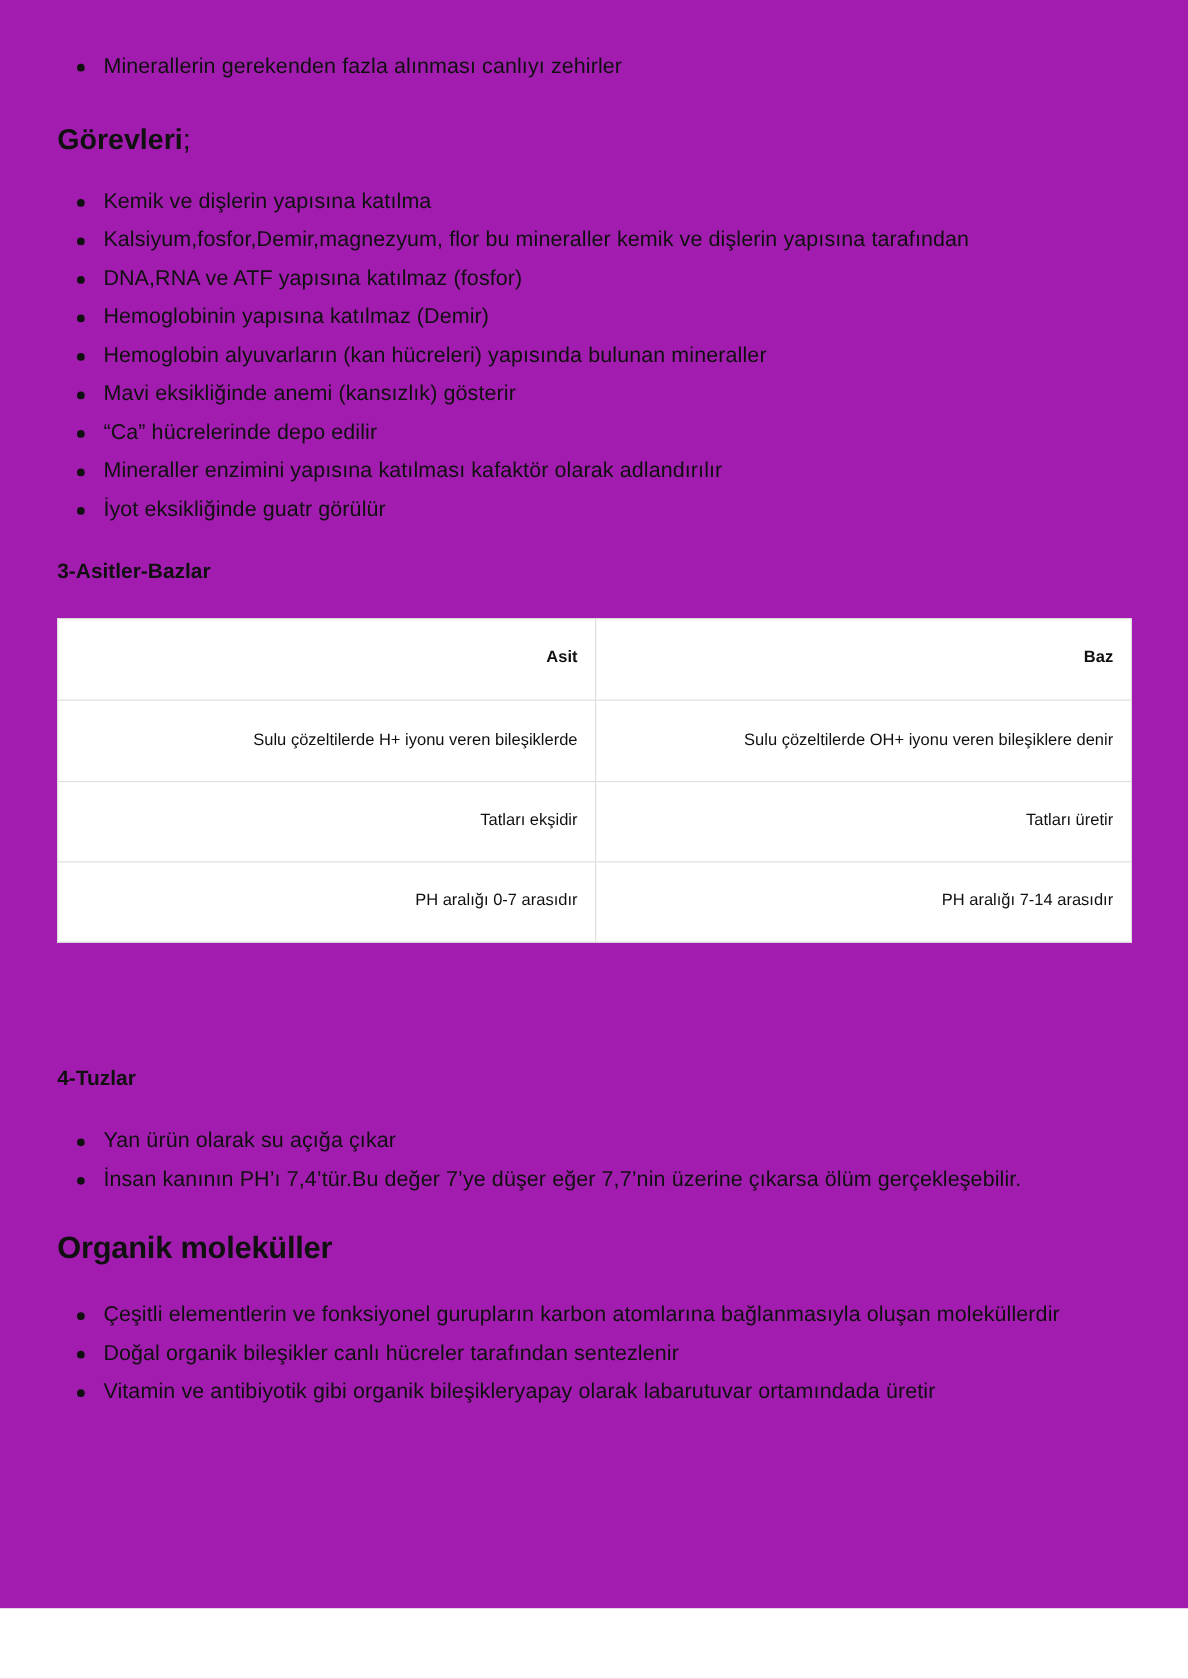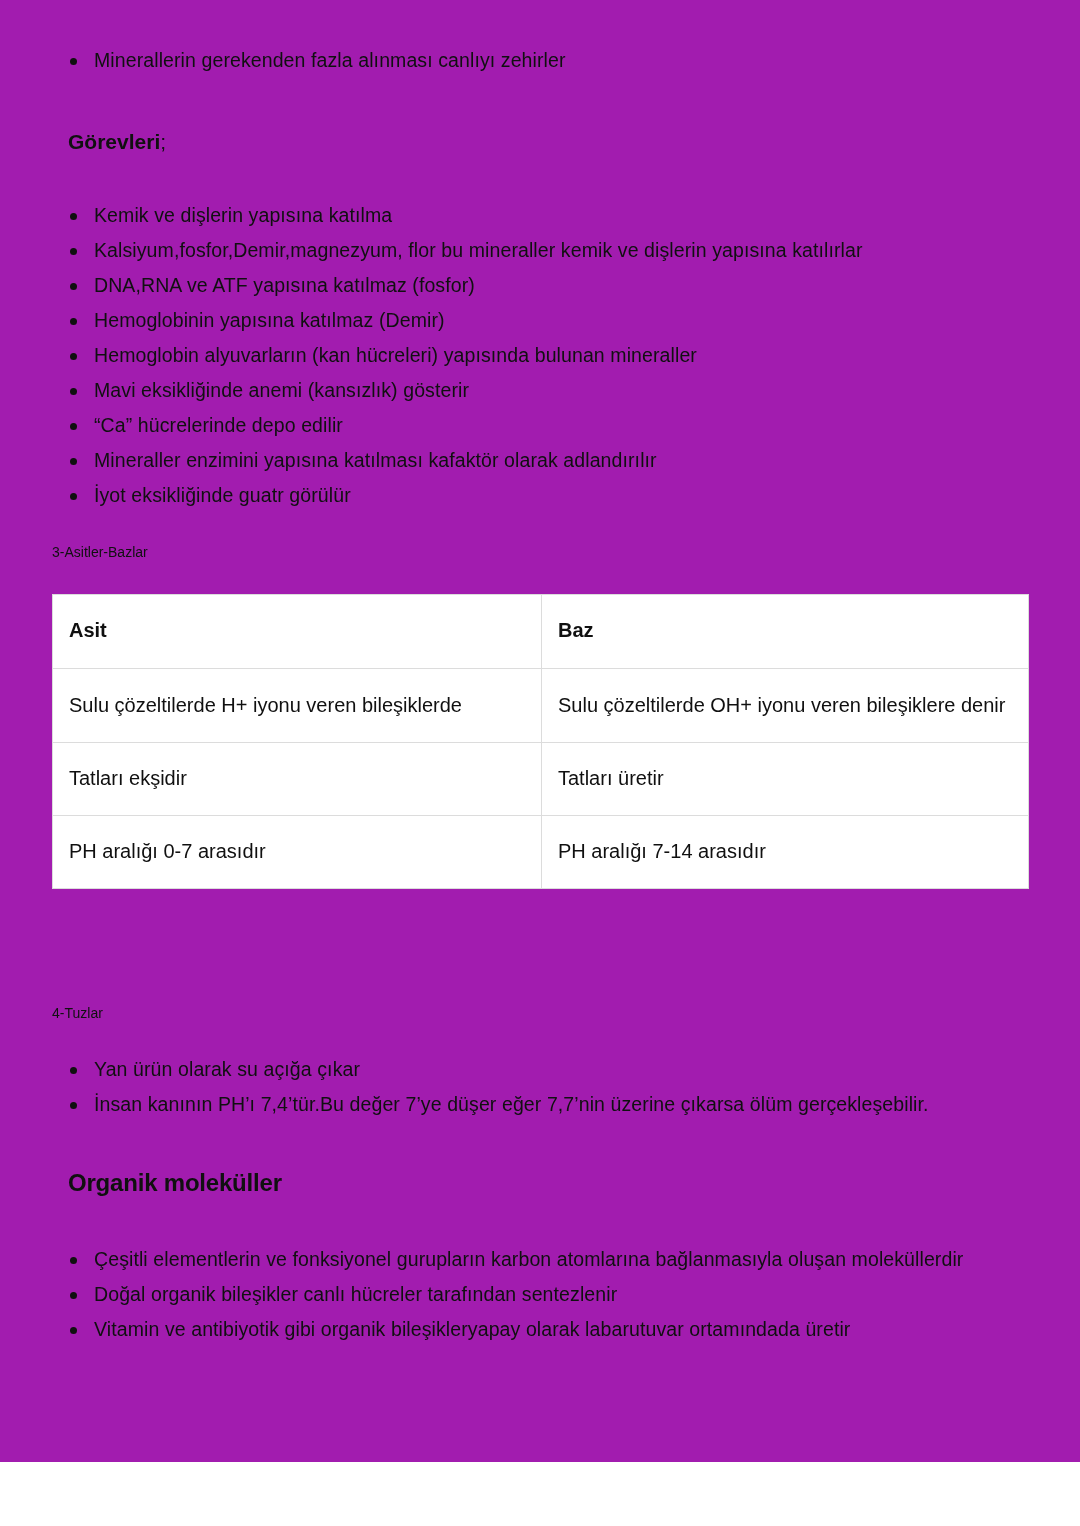--- a/index.html
+++ b/index.html
@@ -46,41 +46,41 @@
     left: 18px;
     top: 14px;
     width: 7px;
     height: 7px;
     background: #101010;
     border-radius: 50%;
   }
 
   
   .bold-heading {
-    font-size: 21px;
+    font-size: 26px;
     line-height: 30px;
     font-weight: bold;
-    margin: 16px;
+    margin: 0;
     color: #101010;
   }
   .bold-heading .plain { font-weight: normal; }
 
   .section-heading {
-    font-size: 14px;
-    font-weight: normal;
+    font-size: 19px;
+    font-weight: bold;
     line-height: 28px;
     margin: 0;
     color: #101010;
   }
 
   .big-heading {
-    font-size: 24px;
+    font-size: 28px;
     font-weight: bold;
     line-height: 40px;
-    margin: 16px;
+    margin: 0;
     letter-spacing: -0.2px;
     color: #101010;
   }
   .sp-32 { height: 32px; }
   .sp-28 { height: 28px; }
   .sp-26 { height: 26px; }
   .sp-24 { height: 24px; }
   .sp-110 { height: 110px; }
 
   
@@ -90,24 +90,24 @@
     table-layout: fixed;
     background: #ffffff;
   }
   table.doc-table col.c1 { width: 489px; }
   table.doc-table col.c2 { width: 487px; }
   table.doc-table th,
   table.doc-table td {
     border: 1px solid #dcdcdc;
     vertical-align: top;
     padding: 20px 16px 20px 16px;
-    font-size: 20px;
+    font-size: 15px;
     line-height: 32px;
     color: #101010;
-    text-align: left;
+    text-align: right;
   }
   table.doc-table th {
     font-weight: bold;
     padding-top: 19px;
     padding-bottom: 22px;
   }
   table.doc-table td.two-line {
     padding-bottom: 21px;
   }
   table.doc-table td.one-line {
@@ -125,21 +125,21 @@
   </ul>
 
   <div class="sp-32"></div>
 
   <p class="bold-heading"><span>Görevleri</span><span class="plain">;</span></p>
 
   <div class="sp-26"></div>
 
   <ul class="doc-list">
     <li>Kemik ve dişlerin yapısına katılma</li>
-    <li>Kalsiyum,fosfor,Demir,magnezyum, flor bu mineraller kemik ve dişlerin yapısına katılırlar</li>
+    <li>Kalsiyum,fosfor,Demir,magnezyum, flor bu mineraller kemik ve dişlerin yapısına tarafından</li>
     <li>DNA,RNA ve ATF yapısına katılmaz (fosfor)</li>
     <li>Hemoglobinin yapısına katılmaz (Demir)</li>
     <li>Hemoglobin alyuvarların (kan hücreleri) yapısında bulunan mineraller</li>
     <li>Mavi eksikliğinde anemi (kansızlık) gösterir</li>
     <li>“Ca” hücrelerinde depo edilir</li>
     <li>Mineraller enzimini yapısına katılması kafaktör olarak adlandırılır</li>
     <li>İyot eksikliğinde guatr görülür</li>
   </ul>
 
   <div class="sp-24"></div>

